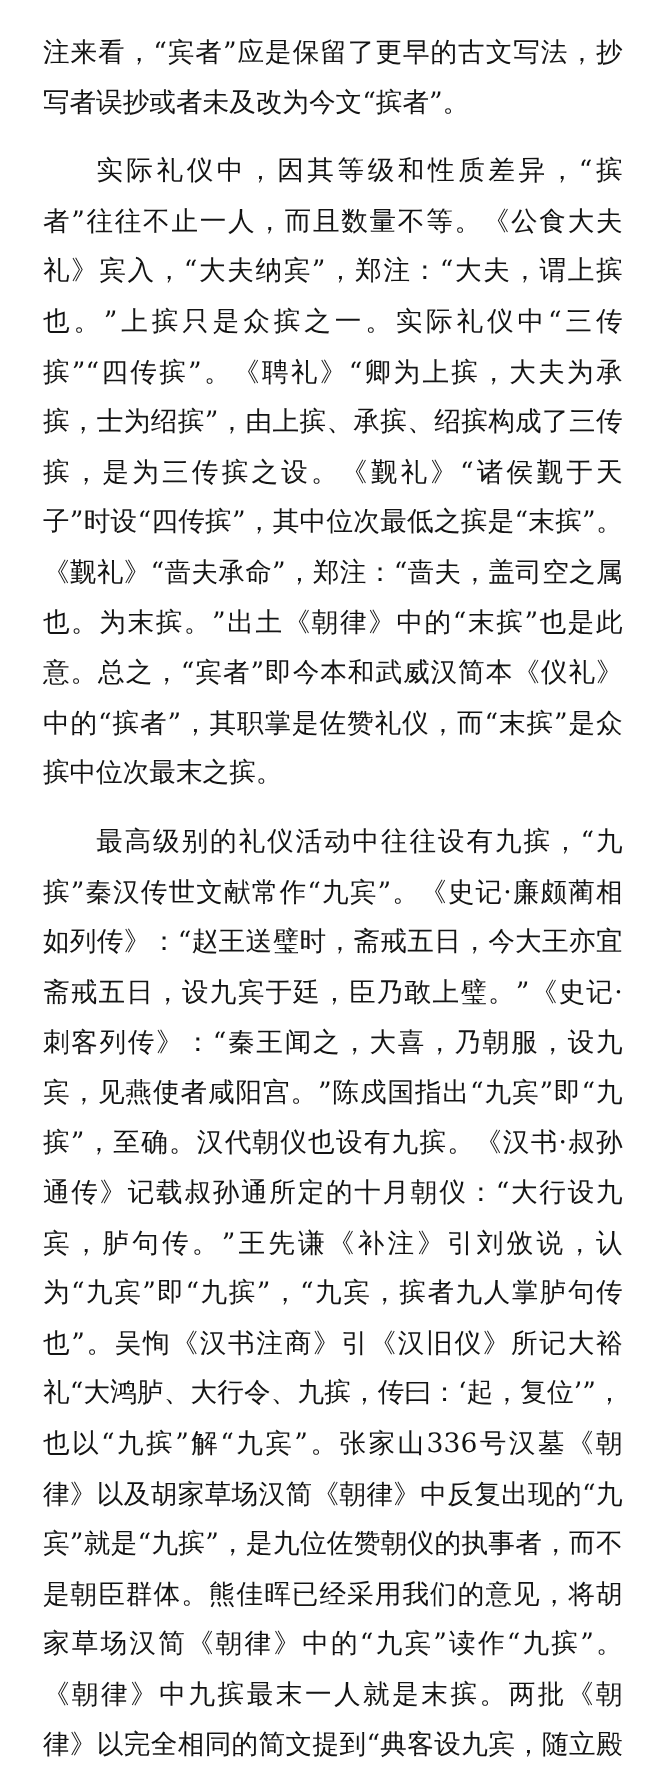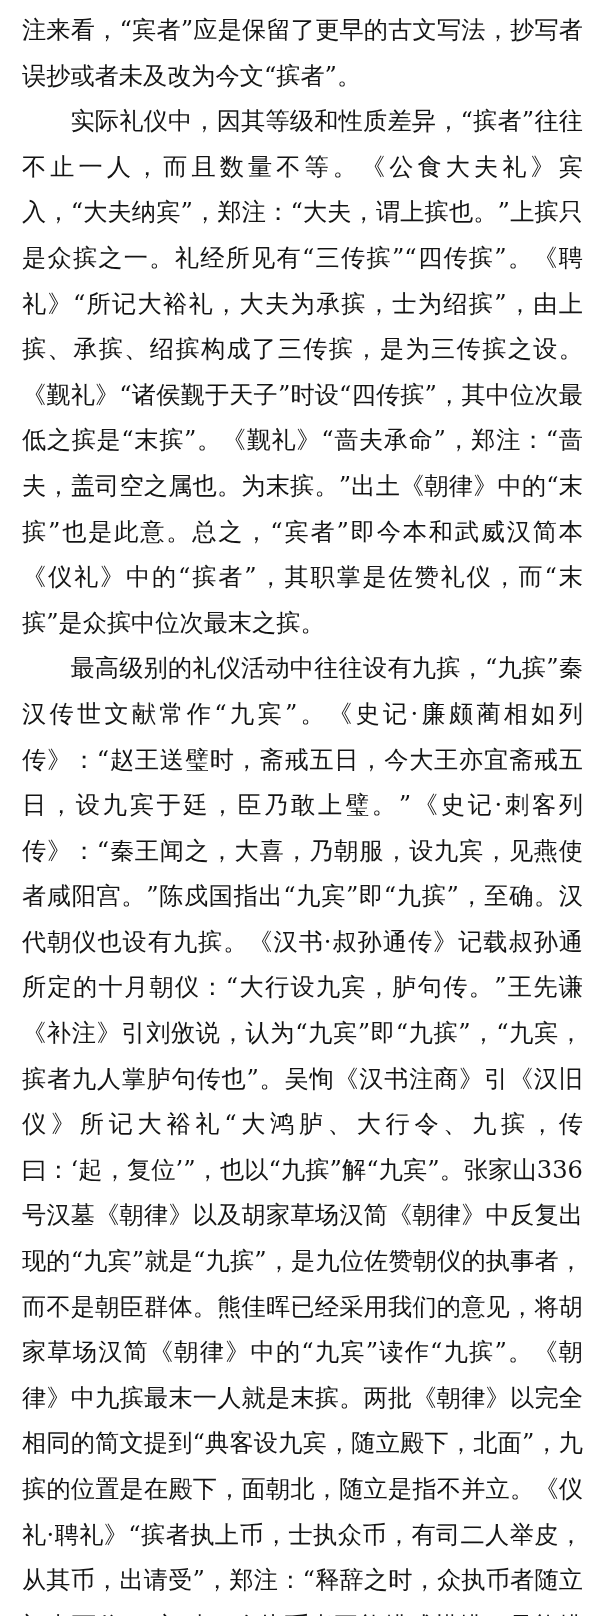--- a/index.html
+++ b/index.html
@@ -23,31 +23,31 @@
   }
   .body-text {
     font-size: 24.2px;
     line-height: 45.6px;
     text-align: justify;
     text-justify: inter-ideograph;
     letter-spacing: 0px;
     color: #141414;
   }
   .para {
-    margin: 0;
+    margin: 17px;
     text-indent: 2em;
     text-align: justify;
     text-justify: inter-ideograph;
   }
   .para.no-indent {
     text-indent: 0;
   }
 </style>
 </head>
 <body>
 
 <div class="page">
   <div class="body-text">
     <p class="para no-indent">注来看，“宾者”应是保留了更早的古文写法，抄写者误抄或者未及改为今文“摈者”。</p>
-    <p class="para">实际礼仪中，因其等级和性质差异，“摈者”往往不止一人，而且数量不等。《公食大夫礼》宾入，“大夫纳宾”，郑注：“大夫，谓上摈也。”上摈只是众摈之一。礼经所见有“三传摈”“四传摈”。《聘礼》“所记大裕礼，大夫为承摈，士为绍摈”，由上摈、承摈、绍摈构成了三传摈，是为三传摈之设。《觐礼》“诸侯觐于天子”时设“四传摈”，其中位次最低之摈是“末摈”。《觐礼》“啬夫承命”，郑注：“啬夫，盖司空之属也。为末摈。”出土《朝律》中的“末摈”也是此意。总之，“宾者”即今本和武威汉简本《仪礼》中的“摈者”，其职掌是佐赞礼仪，而“末摈”是众摈中位次最末之摈。</p>
+    <p class="para">实际礼仪中，因其等级和性质差异，“摈者”往往不止一人，而且数量不等。《公食大夫礼》宾入，“大夫纳宾”，郑注：“大夫，谓上摈也。”上摈只是众摈之一。实际礼仪中“三传摈”“四传摈”。《聘礼》“卿为上摈，大夫为承摈，士为绍摈”，由上摈、承摈、绍摈构成了三传摈，是为三传摈之设。《觐礼》“诸侯觐于天子”时设“四传摈”，其中位次最低之摈是“末摈”。《觐礼》“啬夫承命”，郑注：“啬夫，盖司空之属也。为末摈。”出土《朝律》中的“末摈”也是此意。总之，“宾者”即今本和武威汉简本《仪礼》中的“摈者”，其职掌是佐赞礼仪，而“末摈”是众摈中位次最末之摈。</p>
     <p class="para">最高级别的礼仪活动中往往设有九摈，“九摈”秦汉传世文献常作“九宾”。《史记·廉颇蔺相如列传》：“赵王送璧时，斋戒五日，今大王亦宜斋戒五日，设九宾于廷，臣乃敢上璧。”《史记·刺客列传》：“秦王闻之，大喜，乃朝服，设九宾，见燕使者咸阳宫。”陈戍国指出“九宾”即“九摈”，至确。汉代朝仪也设有九摈。《汉书·叔孙通传》记载叔孙通所定的十月朝仪：“大行设九宾，胪句传。”王先谦《补注》引刘攽说，认为“九宾”即“九摈”，“九宾，摈者九人掌胪句传也”。吴恂《汉书注商》引《汉旧仪》所记大裕礼“大鸿胪、大行令、九摈，传曰：‘起，复位’”，也以“九摈”解“九宾”。张家山336号汉墓《朝律》以及胡家草场汉简《朝律》中反复出现的“九宾”就是“九摈”，是九位佐赞朝仪的执事者，而不是朝臣群体。熊佳晖已经采用我们的意见，将胡家草场汉简《朝律》中的“九宾”读作“九摈”。《朝律》中九摈最末一人就是末摈。两批《朝律》以完全相同的简文提到“典客设九宾，随立殿下，北面”，九摈的位置是在殿下，面朝北，随立是指不并立。《仪礼·聘礼》“摈者执上币，士执众币，有司二人举皮，从其币，出请受”，郑注：“释辞之时，众执币者随立门中而俟。”门狭，众执币者不能排成横排，只能排成纵列在门中等候。如此，则九摈“随立殿下，北</p>
   </div>
 </div>
 
 </body></html>

